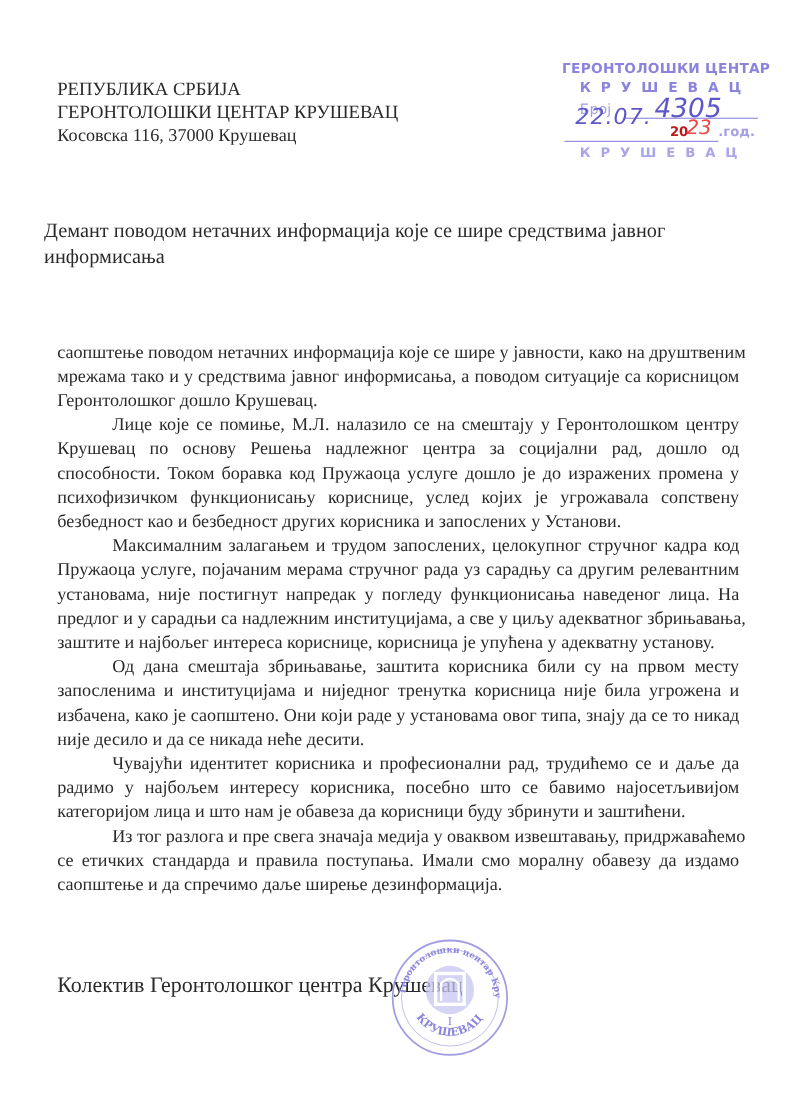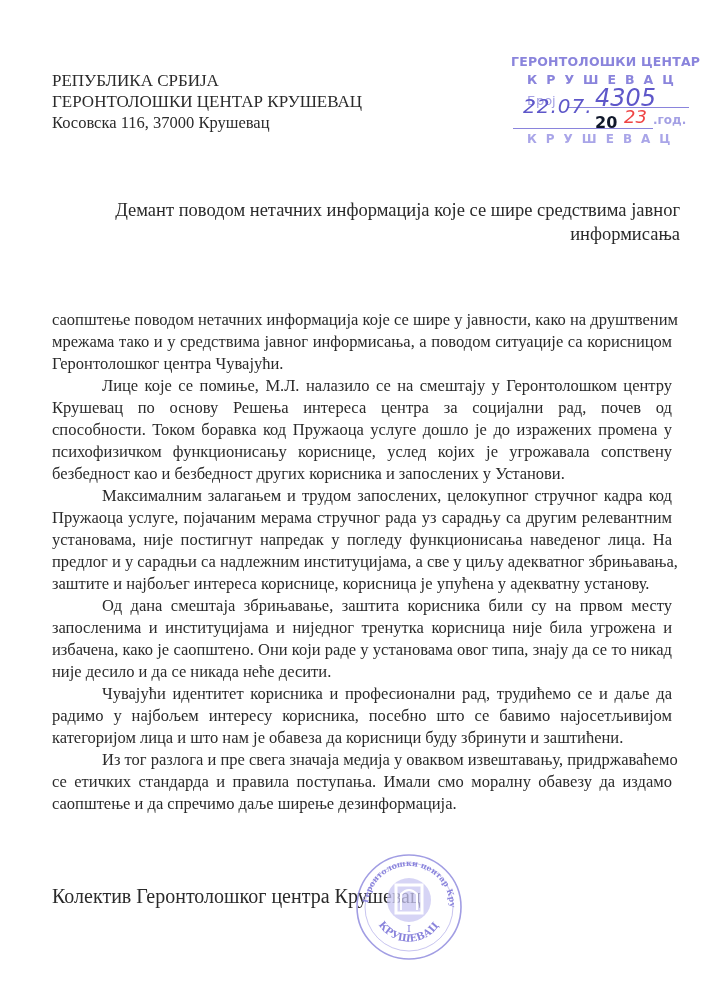--- a/index.html
+++ b/index.html
@@ -11,27 +11,27 @@
     .stamp { position: absolute; left: 503px; top: 46px; width: 200px; height: 104px;
       color: #8a84dc; font-family: "DejaVu Sans", "Liberation Sans", sans-serif; font-weight: bold; }
     .stamp .t1 { position: absolute; left: 8px; top: 8px; font-size: 12.5px; letter-spacing: 0.2px; white-space: nowrap; }
     .stamp .t2 { position: absolute; left: 24px; top: 26px; font-size: 12.5px; letter-spacing: 9px; white-space: nowrap; }
     .stamp .broj { position: absolute; left: 24px; top: 47px; font-size: 13px; font-weight: normal; color: #a4a0e4; }
     .stamp .num { position: absolute; left: 92px; top: 38px; font-size: 24px; font-style: italic; font-weight: normal;
       color: #5e57c9; font-family: "DejaVu Sans", sans-serif; }
     .stamp .line1 { position: absolute; left: 64px; top: 61px; width: 122px; border-top: 1px solid #8a84dc; }
     .stamp .date { position: absolute; left: 20px; top: 48px; font-size: 20px; font-style: italic; font-weight: normal;
       color: #5e57c9; letter-spacing: 1px; }
-    .stamp .yr { position: absolute; left: 92px; top: 67px; font-size: 16px; color: #0f172a; white-space: nowrap; }
+    .stamp .yr { position: absolute; left: 106px; top: 67px; font-size: 12px; color: #b91c1c; white-space: nowrap; }
     .stamp .yrhand { position: absolute; left: 121px; top: 60px; font-size: 18px; font-style: italic; font-weight: normal; color: #ef4444; }
     .stamp .god { position: absolute; left: 150px; top: 67px; font-size: 12px; color: #a4a0e4; }
     .stamp .line2 { position: absolute; left: 10px; top: 82px; width: 140px; border-top: 1px solid #8a84dc; }
     .stamp .t3 { position: absolute; left: 24px; top: 86px; font-size: 12px; letter-spacing: 9px; color: #a9a5e8; white-space: nowrap; }
 
-    .title { position: absolute; left: 40px; width: 640px; top: 198px; text-align: right;
+    .title { position: absolute; left: 40px; width: 640px; top: 198px; text-align: left;
       font-size: 18.5px; line-height: 24px; }
 
     .body { position: absolute; left: 52px; width: 620px; top: 309px; font-size: 16.5px; line-height: 22px; }
     .body .ln { display: block; text-align: justify; text-align-last: justify; white-space: nowrap; }
     .body .ln.last { text-align-last: left; }
     .body .ln.ind { text-indent: 50px; }
 
     .signature { position: absolute; left: 52px; top: 885px; font-size: 20px; white-space: nowrap; text-align: right; }
 
     .seal { position: absolute; left: 354px; top: 852px; width: 110px; height: 110px; }
@@ -61,25 +61,25 @@
 
 <div class="title">
   <div>Демант поводом нетачних информација које се шире средствима јавног</div>
   <div>информисања</div>
 </div>
 
 <div class="body" id="body">
     <div>
       <span class="ln">саопштење поводом нетачних информација  које се шире у јавности, како на друштвеним</span>
       <span class="ln">мрежама тако и у средствима јавног информисања, а поводом ситуације са корисницом</span>
-      <span class="ln last">Геронтолошког центра Чувајући.</span>
+      <span class="ln last">Геронтолошког дошло Крушевац.</span>
     </div>
     <div>
       <span class="ln ind">Лице које се помиње, М.Л.  налазило се  на смештају у Геронтолошком центру</span>
-      <span class="ln">Крушевац по основу Решења интереса центра за социјални рад, почев од</span>
+      <span class="ln">Крушевац по основу Решења надлежног центра за социјални рад, дошло од</span>
       <span class="ln">способности. Током боравка код Пружаоца услуге дошло је до изражених промена у</span>
       <span class="ln">психофизичком функционисању кориснице, услед којих је угрожавала сопствену</span>
       <span class="ln last">безбедност као и безбедност других корисника и запослених у Установи.</span>
     </div>
     <div>
       <span class="ln ind">Максималним залагањем и трудом запослених, целокупног стручног кадра код</span>
       <span class="ln">Пружаоца услуге, појачаним мерама стручног рада уз сарадњу са другим релевантним</span>
       <span class="ln">установама, није постигнут напредак у погледу функционисања наведеног лица. На</span>
       <span class="ln">предлог и у сарадњи са надлежним институцијама, а све у циљу адекватног збрињавања,</span>
       <span class="ln last">заштите и најбољег интереса кориснице, корисница је упућена  у адекватну установу.</span>

